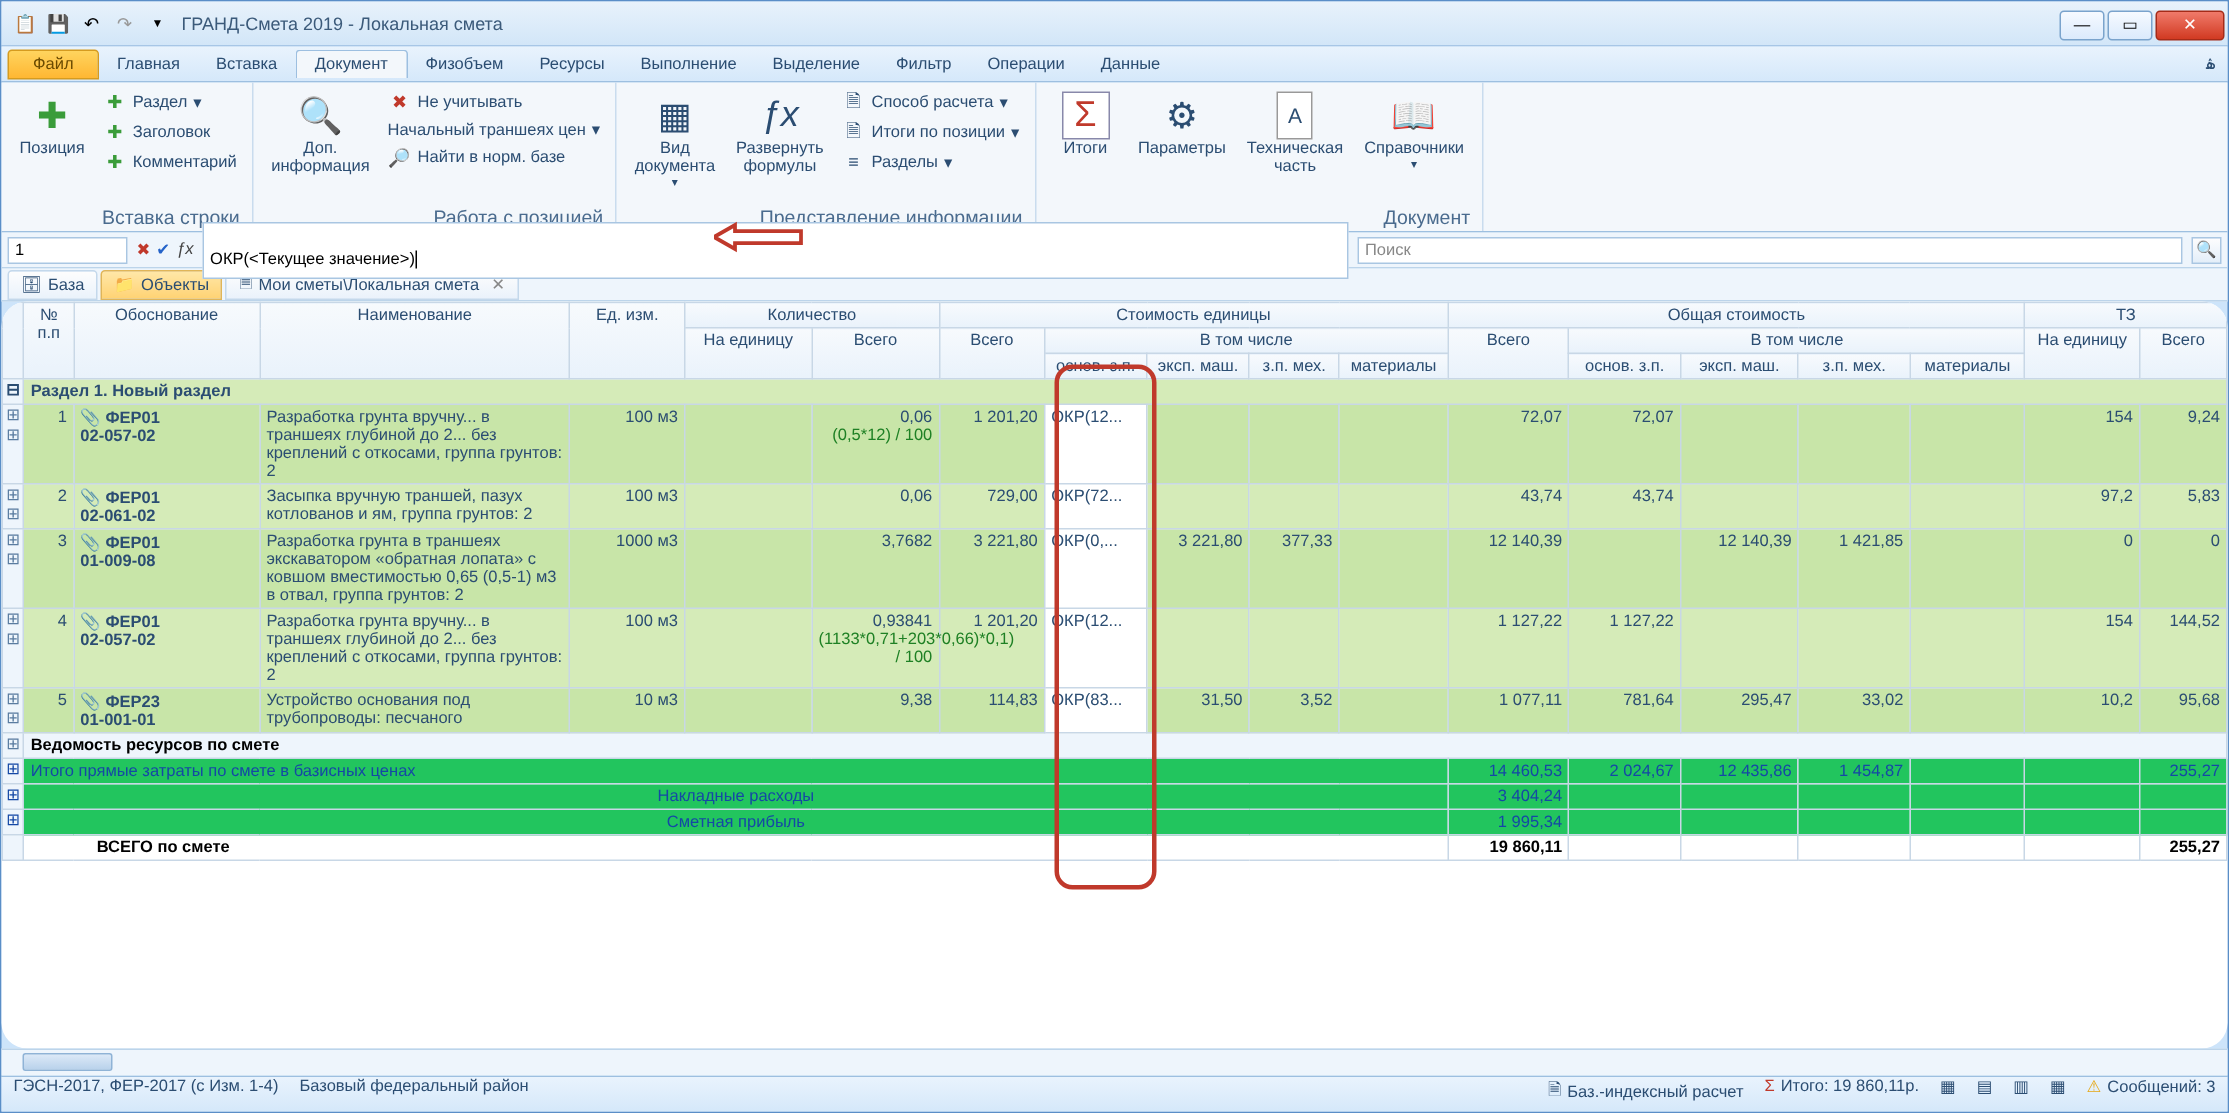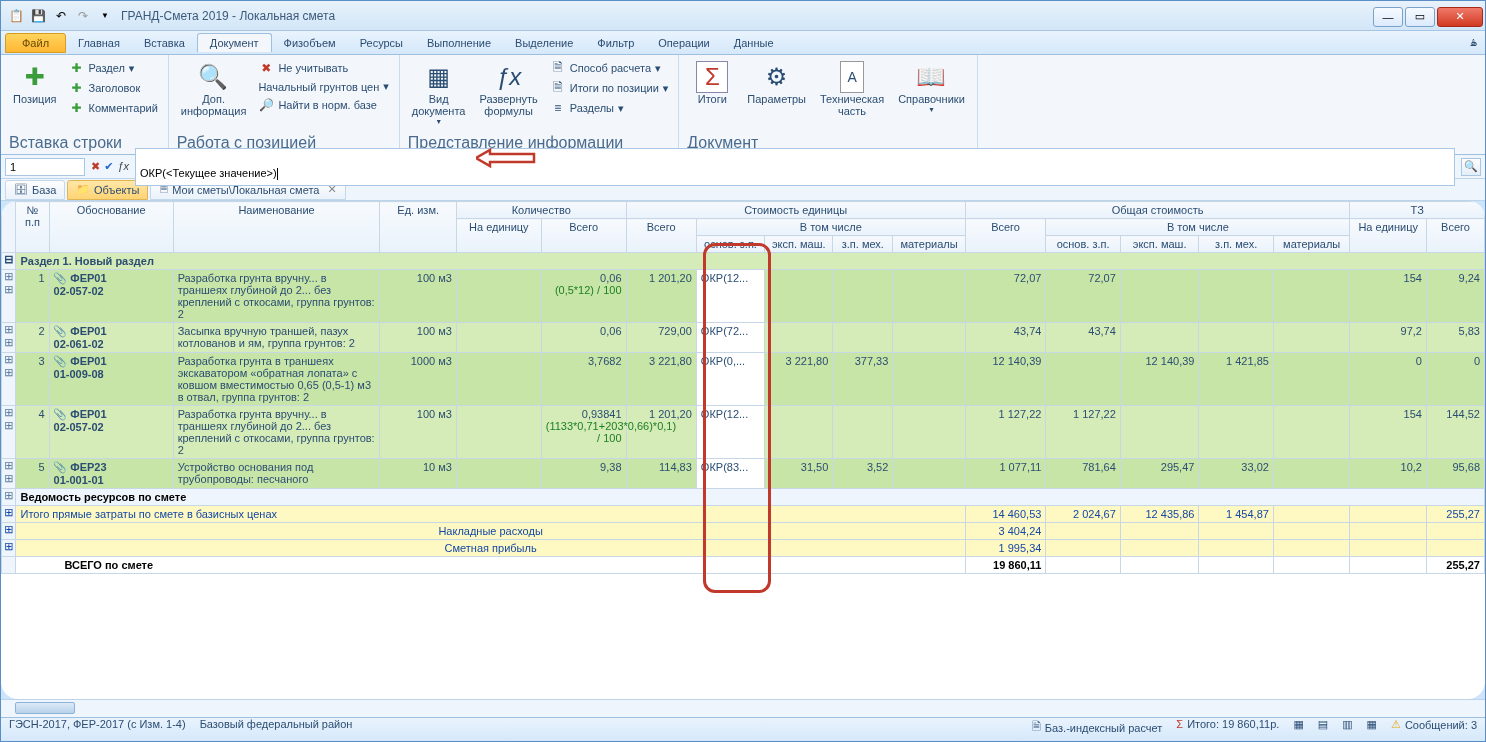--- a/index.html
+++ b/index.html
@@ -12,21 +12,21 @@
 .win-controls { display: flex; }
 .win-btn { width: 30px; height: 20px; margin: 2px 2px 0 0; border: 1px solid #7aa3cc; background: linear-gradient(#f6faff,#dbeafc); display: flex; align-items: center; justify-content: center; border-radius: 3px; }
 .win-close { background: linear-gradient(#f07a6a,#d13a22); color: #fff; border-color: #a52b18; width: 46px; }
 .tabs-row { height: 24px; background: linear-gradient(#e9f3fd,#d5e8fa); display: flex; align-items: center; padding-left: 4px; border-bottom: 1px solid #9dbfe0; }
 .file-tab { background: linear-gradient(#ffd45e,#ffb733); color: #6b4a00; padding: 3px 16px; border-radius: 3px 3px 0 0; border: 1px solid #d69b1f; font-weight: 400; }
 .tab { padding: 3px 12px; color: #2b4d72; cursor: pointer; }
 .tab.active { background: #f3f7fb; border: 1px solid #9dbfe0; border-bottom: none; border-radius: 3px 3px 0 0; }
 .ribbon { height: 100px; background: #f3f7fb; border-bottom: 1px solid #9dbfe0; display: flex; }
 .rgroup { border-right: 1px solid #c9dcee; padding: 4px 8px 0 8px; display: flex; flex-direction: column; }
 .rgroup-content { flex: 1; display: flex; align-items: flex-start; gap: 6px; }
-.rgroup-label { text-align: left; color: #4a6b8e; padding: 2px 0; font-size: 16px; }
+.rgroup-label { text-align: right; color: #4a6b8e; padding: 2px 0; font-size: 13px; }
 .big-btn { display: flex; flex-direction: column; align-items: center; padding: 2px 4px; color: #2b4d72; min-width: 50px; }
 .big-btn .icon { width: 32px; height: 32px; display: flex; align-items: center; justify-content: center; font-size: 24px; }
 .small-btns { display: flex; flex-direction: column; gap: 2px; }
 .small-btn { display: flex; align-items: center; gap: 4px; color: #2b4d72; padding: 1px 2px; white-space: nowrap; }
 .small-btn .icon { width: 16px; height: 16px; display: inline-flex; align-items: center; justify-content: center; font-size: 12px; }
 .formula-bar { height: 24px; background: #eef5fc; border-bottom: 1px solid #bcd4ea; display: flex; align-items: center; padding: 0 4px; gap: 6px; }
 .fb-cell { width: 80px; height: 18px; border: 1px solid #a9c6e2; background: #fff; padding: 0 4px; }
 .fb-icons { display: flex; gap: 4px; }
 .fb-input { flex: 1; height: 18px; border: 1px solid #a9c6e2; background: #fff; padding: 18px 4px; color: #000; position: relative; }
 .arrow-annot { position: absolute; left: 340px; top: -3px; }
@@ -41,21 +41,21 @@
 .grid th, .grid td { border: 1px solid #c8d7e6; padding: 2px 4px; font-size: 11px; vertical-align: top; }
 .grid th { background: linear-gradient(#f7fafd,#e9f2fb); color: #2b4d72; font-weight: normal; text-align: center; }
 .section-row td { background: #d5ebb8; font-weight: bold; color: #2b4d72; }
 .data-row td { background: #d5ebb8; }
 .data-row:nth-child(even) td { background: #c8e5a8; }
 .num-col { text-align: right; color: #2b4d72; }
 .code-col { font-weight: bold; color: #2b4d72; }
 .name-col { color: #2b4d72; }
 .green-formula { color: #1e8024; text-align: right; }
 .okp-col { background: #fff !important; color: #2b4d72; }
-.total-row td { color: #1548a5; background: #fef9c3; }
+.total-row td { color: #1548a5; background: #22c55e; }
 .grand-total td { font-weight: bold; color: #000; }
 .exp-cell { width: 14px; text-align: center; color: #5a7ca0; background: #eef5fc !important; padding: 0 !important; font-size: 9px; }
 .red-box { position: absolute; border: 3px solid #c0392b; border-radius: 12px; pointer-events: none; }
 .hscroll { height: 18px; background: #eef5fc; border-top: 1px solid #bcd4ea; position: relative; }
 .hscroll-thumb { position: absolute; left: 14px; top: 2px; width: 60px; height: 12px; background: linear-gradient(#dce9f7,#b9d2eb); border: 1px solid #8fb3d6; border-radius: 2px; }
 .statusbar { height: 24px; background: linear-gradient(#e9f3fd,#d5e8fa); border-top: 1px solid #9dbfe0; display: flex; align-items: flex-start; padding: 0 8px; gap: 14px; color: #2b4d72; }
 .statusbar .spacer { flex: 1; }
 .status-item { display: flex; align-items: center; gap: 4px; }
 .ribbon-help { margin-left: auto; padding: 4px 8px; color: #2b4d72; }
 svg { display: block; }
@@ -122,21 +122,21 @@
         <div class="big-btn">
           <span class="icon">🔍</span>
           <span style="white-space:pre-line;text-align:center">Доп.
 информация</span>
         </div>
         <div class="small-btns">
           <div class="small-btn">
               <span class="icon" style="color:#c0392b">✖</span>
               <span>Не учитывать</span>
             </div>
-          <div class="small-btn"><span>Начальный грунтов цен</span> ▾</div>
+          <div class="small-btn"><span>Начальный траншеях цен</span> ▾</div>
           <div class="small-btn">
               <span class="icon">🔎</span>
               <span>Найти в норм. базе</span>
             </div>
         </div>
       </div>
       <div class="rgroup-label">Работа с позицией</div>
     </div>
     <div class="rgroup">
       <div class="rgroup-content">
@@ -192,20 +192,23 @@
       <span style="font-style:italic;color:#444">ƒx</span>
     </div>
     <div class="fb-input">
       <span>ОКР(&lt;Текущее значение&gt;)</span><span style="border-left:1px solid #000;display:inline-block;height:12px;vertical-align:middle"></span>
       <span class="arrow-annot">
         <svg width="60" height="24">
             <polygon points="0,12 14,4 14,8 58,8 58,16 14,16 14,20" fill="none" stroke="#c0392b" stroke-width="2.5"></polygon>
           </svg>
       </span>
     </div>
+    <div class="fb-search">
+        <span>Поиск</span>
+      </div>
     <div class="fb-search-btn">🔍</div>
   </div>
 
   <div class="doc-tabs">
     <div class="doc-tab">
         <span>🗄</span>
         <span>База</span>
       </div>
     <div class="doc-tab orange">
         <span>📁</span>

